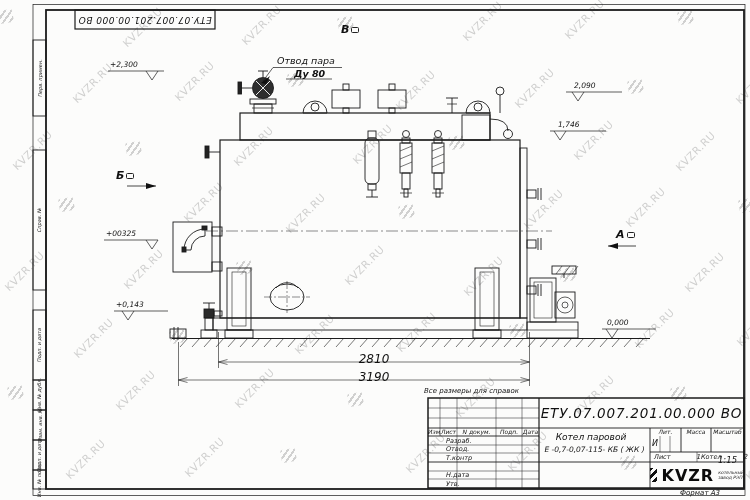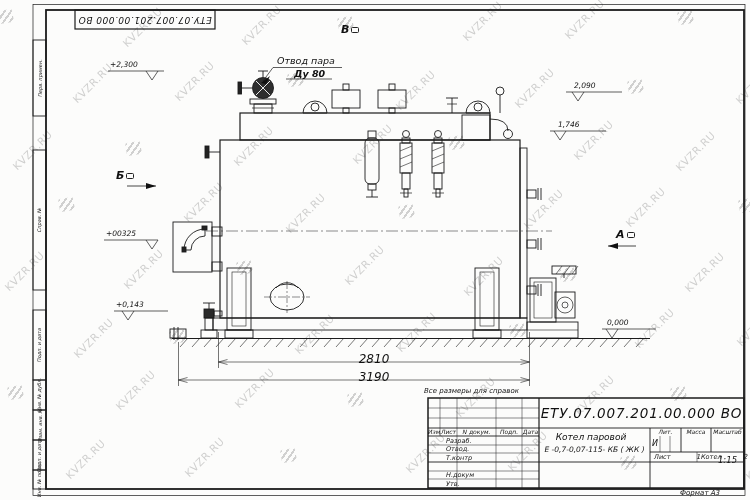--- a/index.html
+++ b/index.html
@@ -327,36 +327,44 @@
 
   <div class="txt tb-h center" style="left:428px;top:429px;width:12px;">Изм.</div>
   <div class="txt tb-h center" style="left:440px;top:429px;width:17px;">Лист</div>
   <div class="txt tb-h center" style="left:457px;top:429px;width:39px;">N докум.</div>
   <div class="txt tb-h center" style="left:496px;top:429px;width:26px;">Подп.</div>
   <div class="txt tb-h center" style="left:522px;top:429px;width:17px;">Дата</div>
 
   <div class="txt tb-r" style="left:428px;top:438px;">Разраб.</div>
   <div class="txt tb-r" style="left:428px;top:446px;">Отвод.</div>
   <div class="txt tb-r" style="left:428px;top:454.5px;">Т.контр</div>
-  <div class="txt tb-r" style="left:428px;top:472px;">Н.докум</div>
+  <div class="txt tb-r" style="left:428px;top:472px;">Н.дата</div>
   <div class="txt tb-r" style="left:428px;top:480.5px;">Утв.</div>
 
   <div class="txt center" style="left:539px;top:433px;width:104px;font-size:9px;">Котел паровой</div>
   <div class="txt center" style="left:539px;top:446px;width:111px;font-size:7.5px;">Е -0,7-0,07-115- КБ ( ЖК )</div>
 
   <div class="txt tb-h center" style="left:650px;top:429px;width:31px;">Лит.</div>
   <div class="txt tb-h center" style="left:681px;top:429px;width:30px;">Масса</div>
   <div class="txt tb-h center" style="left:711px;top:429px;width:33px;">Масштаб</div>
   <div class="txt center" style="left:650px;top:436px;width:10px;height:16px;line-height:16px;font-size:8px;">И</div>
   <div class="txt center" style="left:711px;top:436px;width:33px;height:16px;line-height:16px;font-size:8.5px;margin-top:16px;">1:15</div>
 
   <div class="sheetcell" style="left:650px;top:452px;width:47px;height:10px;">
     <span class="lab">Лист</span>
       <span class="val">1</span>
   </div>
   <div class="sheetcell" style="left:697px;top:452px;width:47px;height:10px;">
     <span class="lab">Котел</span>
       <span class="val">2</span>
   </div>
 
+  <div class="logocell" style="left:650px;top:462px;width:94px;height:26px;">
+    <div class="logomark"></div>
+    <span class="logoname">KVZR</span>
+    <span class="logosub">
+      <span>котельный</span>
+      <span>завод РЭП</span>
+    </span>
+  </div>
 
   <div class="txt center" style="left:640px;top:490px;width:120px;font-size:7px;">Формат А3</div>
 </div>
 
 </body></html>

